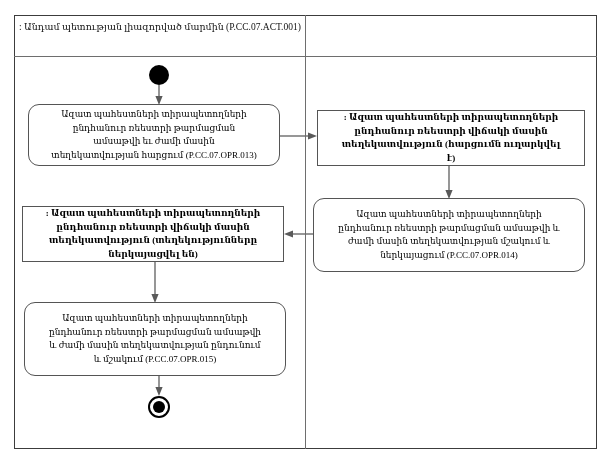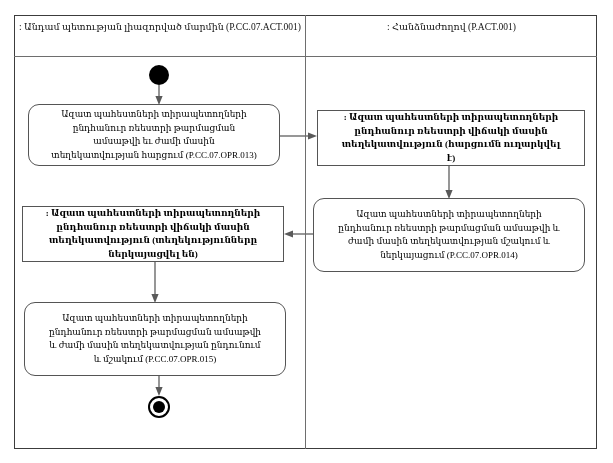--- a/index.html
+++ b/index.html
@@ -149,21 +149,20 @@
 <body>
 
 <div id="canvas">
 
   <div class="frame"></div>
   <div class="lane-head-sep"></div>
   <div class="lane-divider"></div>
 
   <div class="lane-title left">: Անդամ պետության լիազորված մարմին (P.CC.07.ACT.001)</div>
 
-  <div class="lane-title right">: Հանձնաժողով (P.ACT.001)</div>
 
   <svg class="edge-svg">
 
     <g>
       <line class="edge-line" x1="159" y1="85" x2="159" y2="99"></line>
       <polygon class="edge-head" points="159,105 155.4,96 162.6,96"></polygon>
     </g>
 
     <g>
       <line class="edge-line" x1="280" y1="136" x2="311" y2="136"></line>

